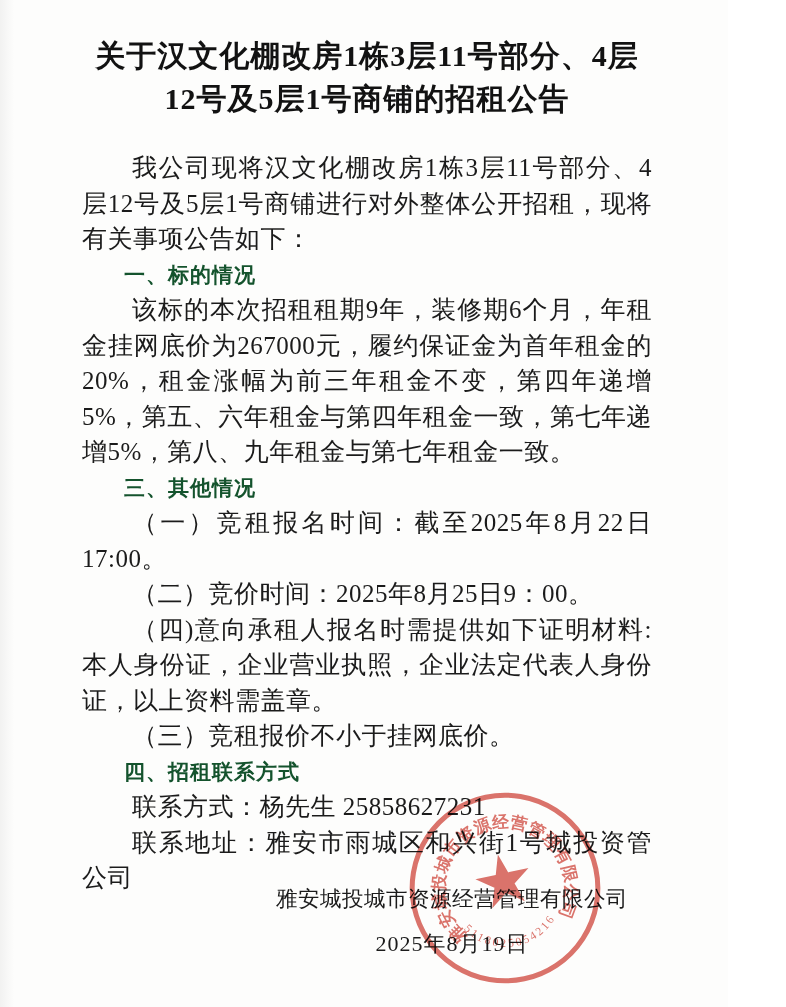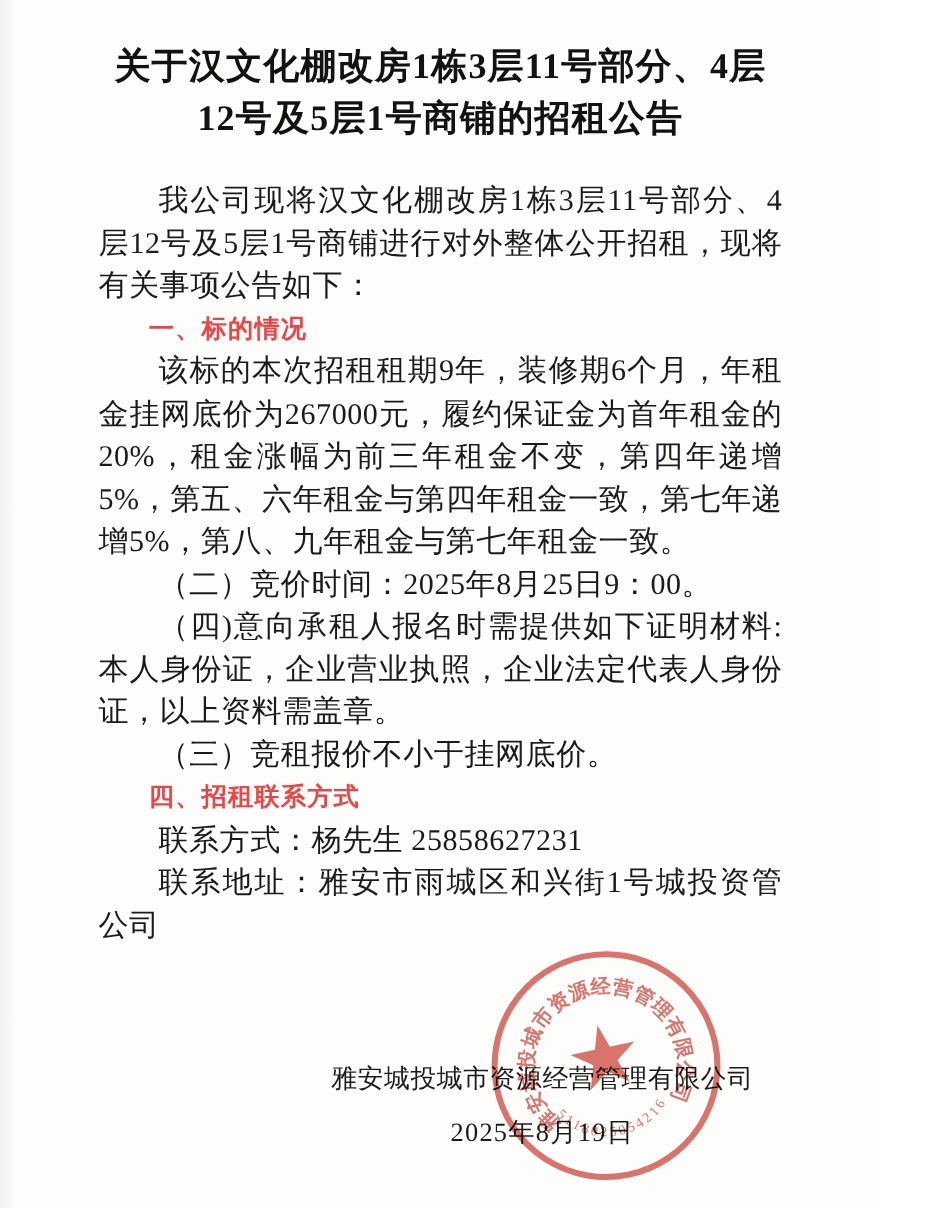--- a/index.html
+++ b/index.html
@@ -33,21 +33,21 @@
     text-indent:2em;
     letter-spacing:0.5px;
   }
   .sec-heading{
     margin:0;
     font-size:21px;line-height:35.5px;
     font-weight:bold;
     font-family:"Liberation Sans","DejaVu Sans",sans-serif;
     text-indent:2em;
     letter-spacing:1px;
-    color:#ef4444;
+    color:#14532d;
   }
   .signature{
     position:absolute;
     top:884px;right:100px;
     text-align:center;
     font-size:21.5px;
     letter-spacing:0.5px;
     color:#1b1b1b;
   }
   .signature .sig-date{margin-top:16px;font-size:22px;letter-spacing:1px;}
@@ -71,20 +71,22 @@
     <span>关于汉文化棚改房1栋3层11号部分、4层</span><br>
     <span>12号及5层1号商铺的招租公告</span>
   </h1>
 
   <p class="para">我公司现将汉文化棚改房1栋3层11号部分、4层12号及5层1号商铺进行对外整体公开招租，现将有关事项公告如下：</p>
 
   <h2 class="sec-heading">一、标的情况</h2>
 
   <p class="para">该标的本次招租租期9年，装修期6个月，年租金挂网底价为267000元，履约保证金为首年租金的20%，租金涨幅为前三年租金不变，第四年递增5%，第五、六年租金与第四年租金一致，第七年递增5%，第八、九年租金与第七年租金一致。</p>
 
+  <h2 class="sec-heading">三、其他情况</h2>
+  <p class="para">（一）竞租报名时间：截至2025年8月22日17:00。</p>
   <p class="para">（二）竞价时间：2025年8月25日9：00。</p>
   <p class="para">（四)意向承租人报名时需提供如下证明材料:本人身份证，企业营业执照，企业法定代表人身份证，以上资料需盖章。</p>
   <p class="para">（三）竞租报价不小于挂网底价。</p>
 
   <h2 class="sec-heading">四、招租联系方式</h2>
   <p class="para">联系方式：杨先生 25858627231</p>
   <p class="para">联系地址：雅安市雨城区和兴街1号城投资管公司</p>
 
   <div class="signature">
     <div>雅安城投城市资源经营管理有限公司</div>

